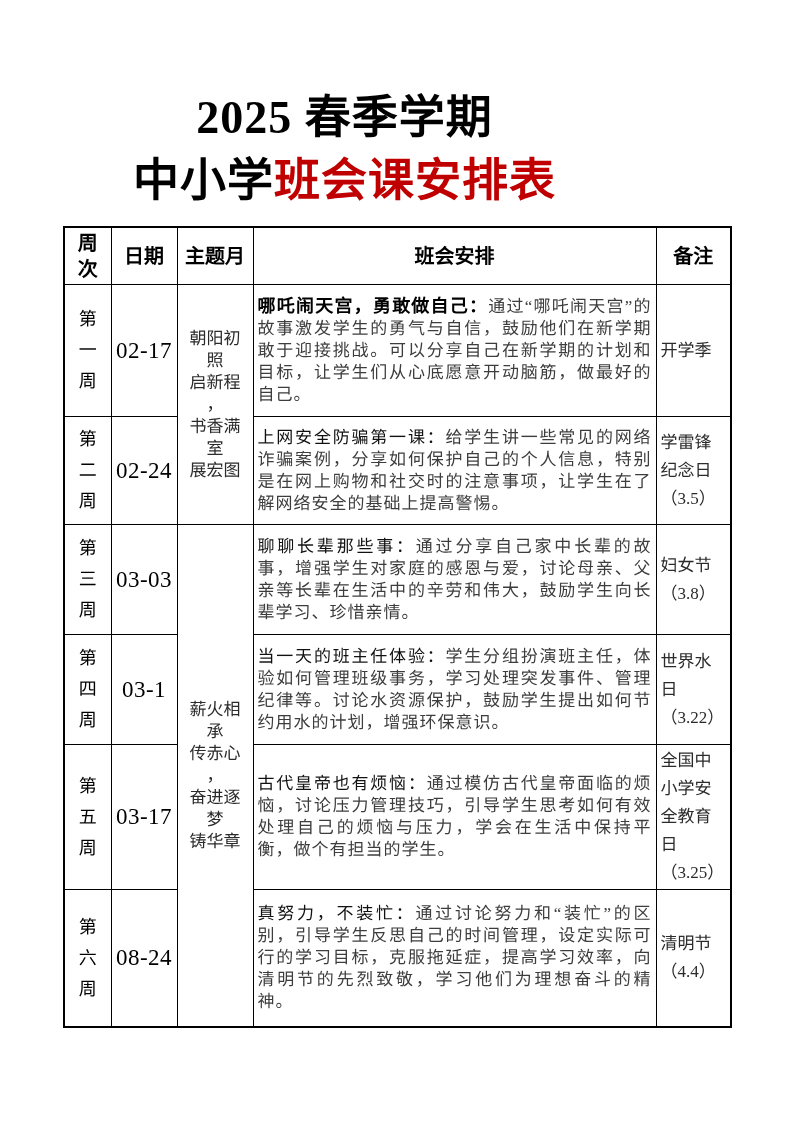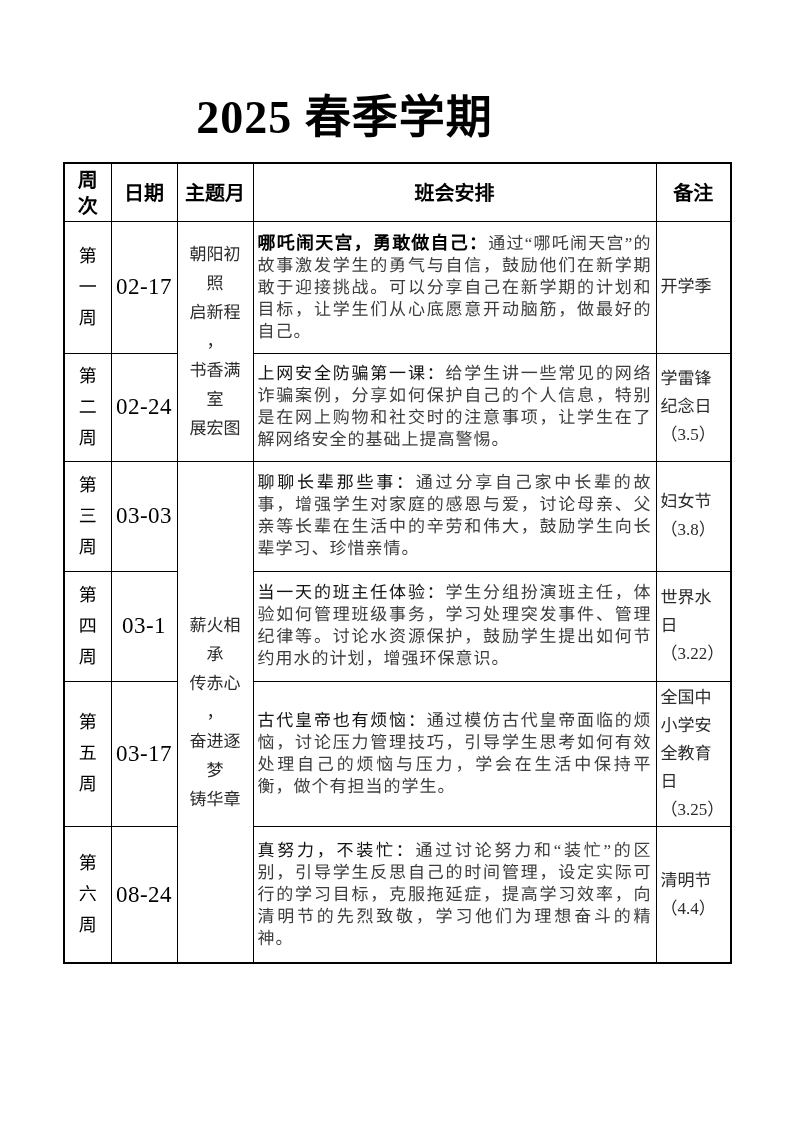--- a/index.html
+++ b/index.html
@@ -67,21 +67,21 @@
   }
   td.date {
     text-align: center;
     font-size: 23px;
     letter-spacing: 0.5px;
   }
   td.theme {
     text-align: center;
     white-space: pre-line;
     font-size: 17px;
-    line-height: 29px;
+    line-height: 22px;
     color: #2b2b2b;
   }
   td.arr {
     padding: 5px 9px 5px 10px;
     font-size: 17px;
     line-height: 22px;
     text-align: justify;
     color: #3d3d3d;
     letter-spacing: 1px;
     margin-left: 28px;
@@ -103,20 +103,21 @@
     color: #2b2b2b;
   }
 </style>
 </head>
 <body>
 
 <div class="page">
 
   <h1 class="title">
     <span class="t1">2025 春季学期</span>
+    <span class="t2"><span class="black">中小学</span><span class="red">班会课安排表</span></span>
   </h1>
 
   <table class="schedule">
     <colgroup>
       <col style="width:47px">
       <col style="width:66px">
       <col style="width:76px">
       <col style="width:403px">
       <col style="width:75px">
     </colgroup>

